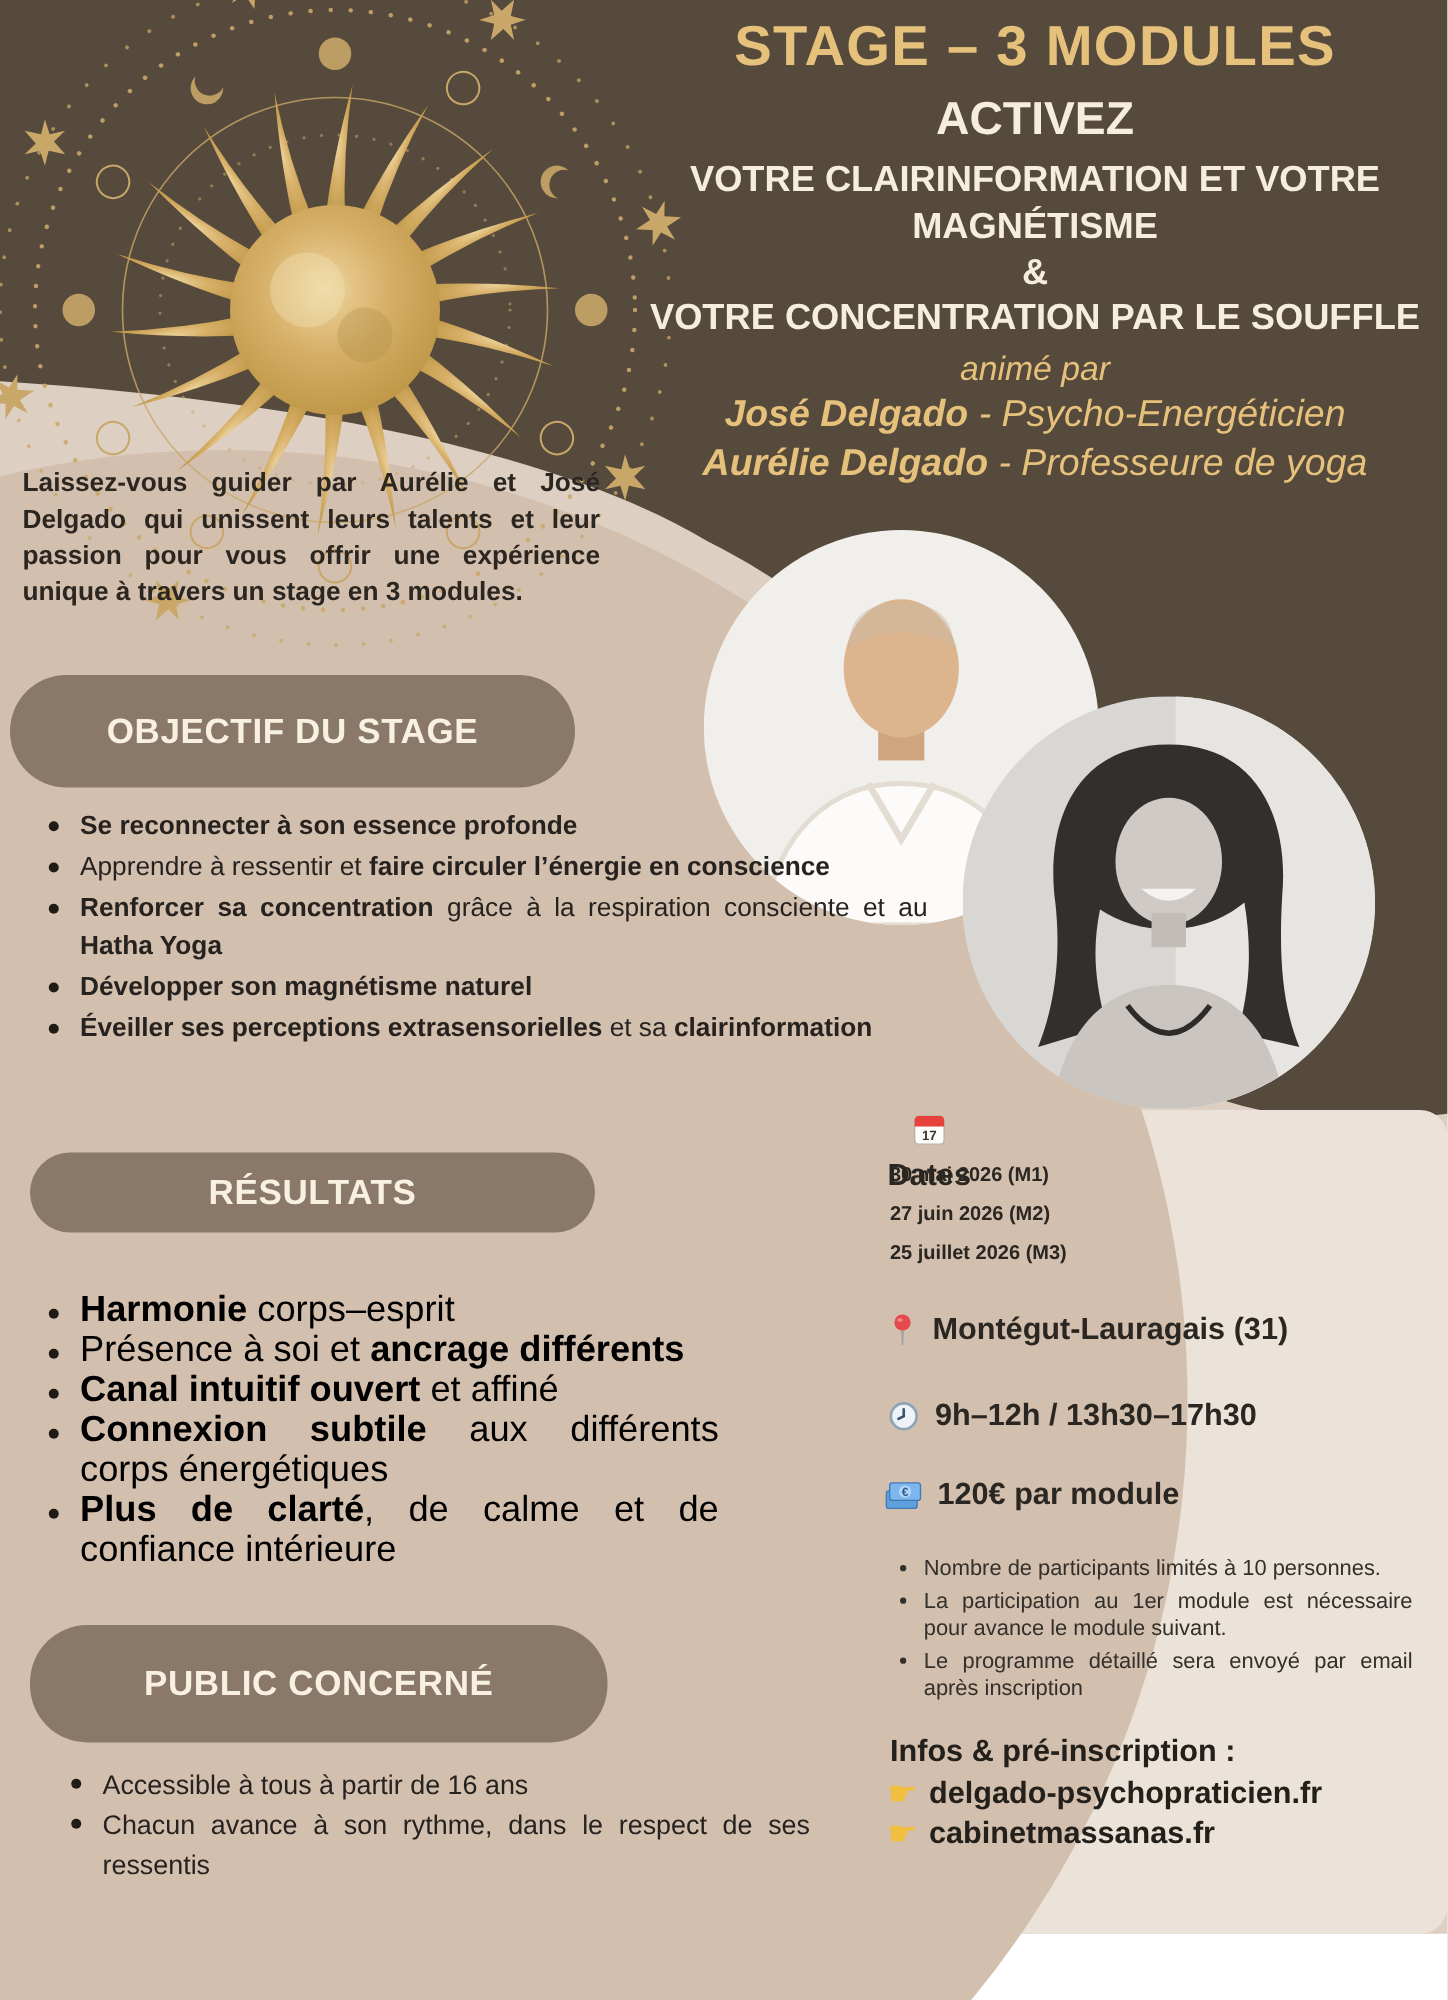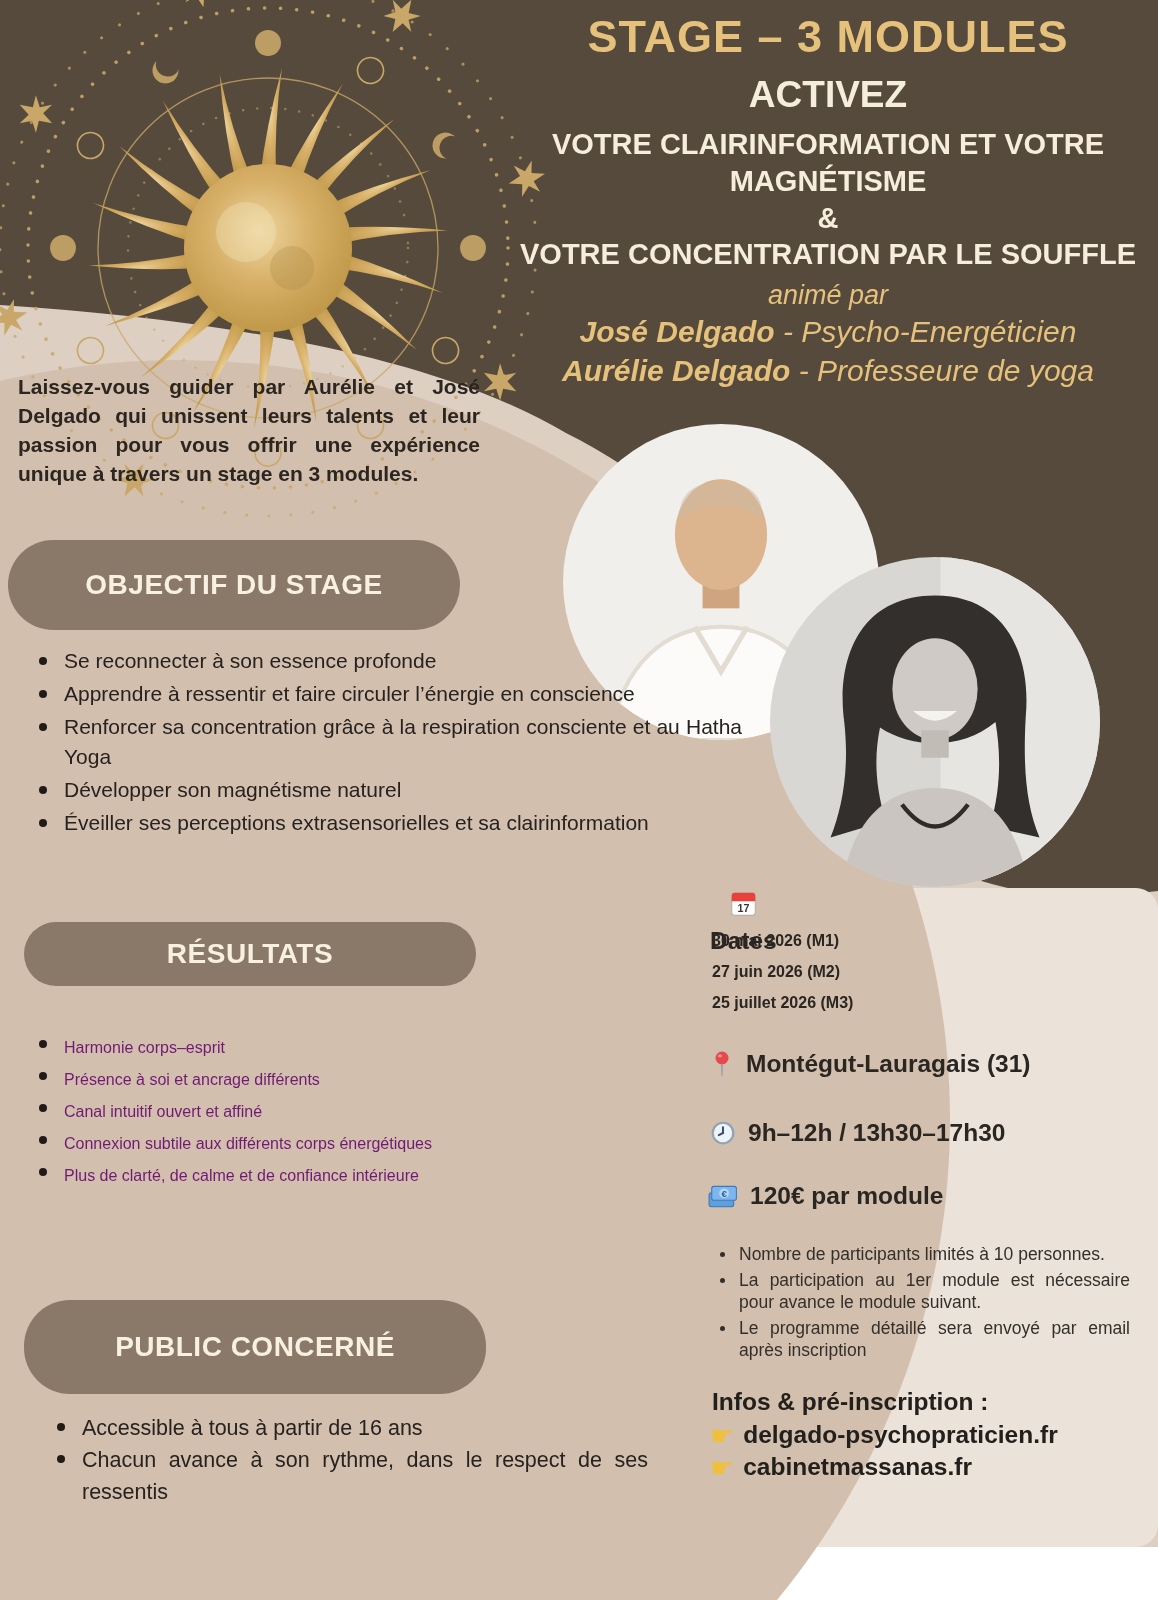--- a/index.html
+++ b/index.html
@@ -32,23 +32,23 @@
   .pill.resultats{left:24px;top:922px;width:452px;height:64px;}
   .pill.public{left:24px;top:1300px;width:462px;height:94px;}
 
   
   ul.bullets{position:absolute;margin:0;padding:0;list-style:none;}
   ul.bullets li{position:relative;padding-left:34px;text-align:justify;}
   ul.bullets li::before{content:"";position:absolute;left:9px;top:.5em;width:8px;height:8px;
         border-radius:50%;background:#1f1b17;}
   .objectif-list{left:30px;top:646px;width:712px;font-size:21px;line-height:30px;color:#262220;}
   .objectif-list li{margin-bottom:3px;}
-  .resultats-list{left:30px;top:1032px;width:545px;font-size:16px;line-height:32px;color:#701a75;}
+  .resultats-list{left:30px;top:1032px;width:545px;font-size:29px;line-height:32px;color:#000000;}
   .public-list{left:48px;top:1412px;width:600px;font-size:21.5px;line-height:32px;color:#262220;}
-  .b{font-weight:normal;}
+  .b{font-weight:bold;}
 
   
   .photo{position:absolute;border-radius:50%;overflow:hidden;}
   .photo.jose{left:563px;top:424px;width:316px;height:316px;}
   .photo.aurelie{left:770px;top:557px;width:330px;height:330px;}
 
   
   .dates-head{position:absolute;left:710px;top:890px;display:flex;align-items:center;gap:10px;flex-direction:column;}
   .dates-head .lbl{font-size:24.5px;font-weight:bold;color:#2a2622;}
   .date-lines{position:absolute;left:712px;top:925px;font-size:16px;font-weight:bold;

